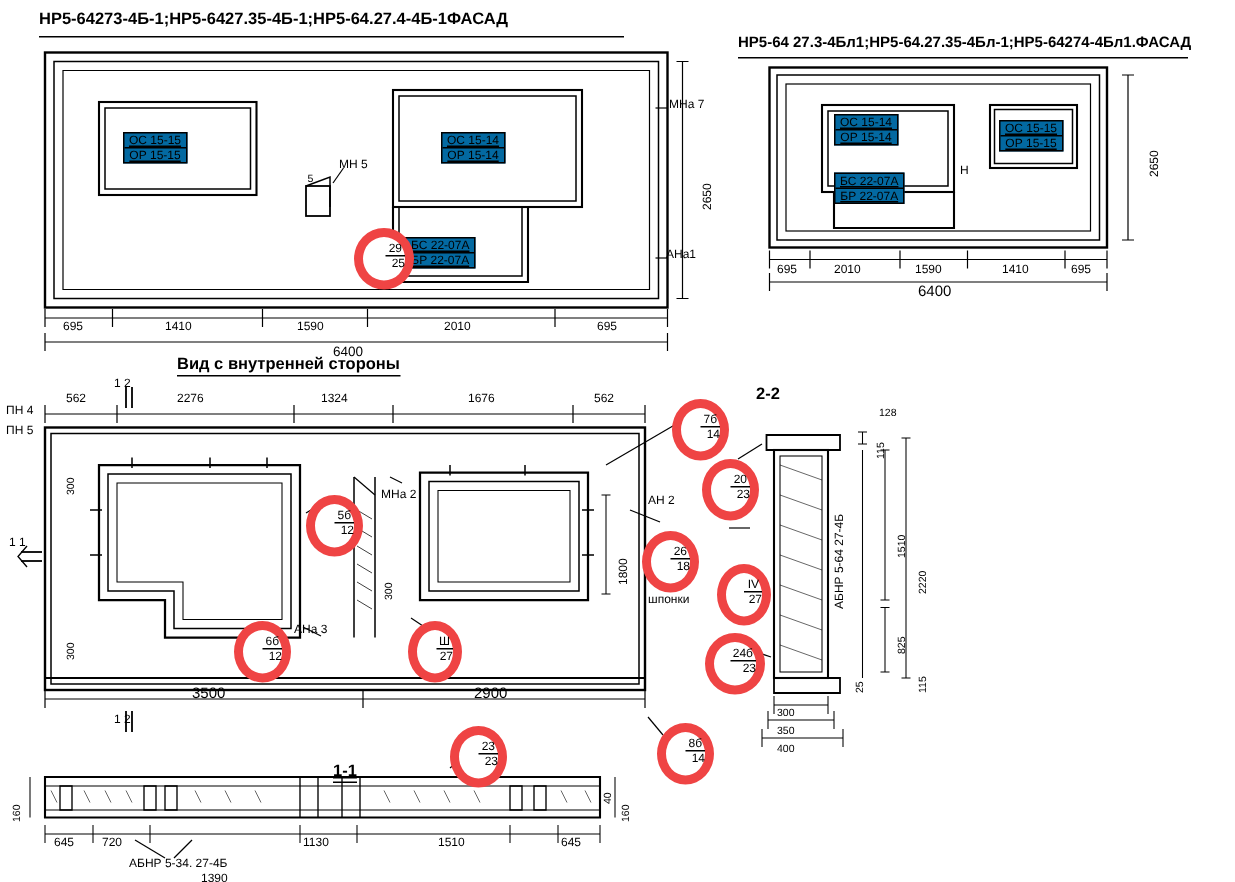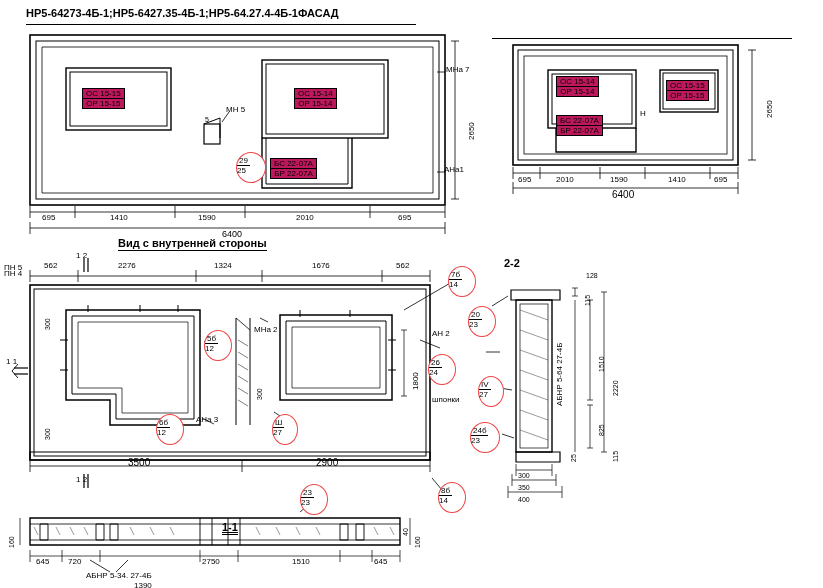--- a/index.html
+++ b/index.html
@@ -8,25 +8,25 @@
   .sheet{position:absolute;left:0;top:0;width:823px;height:476px;}
   svg{position:absolute;left:0;top:0;}
   .t{position:absolute;font-size:9px;line-height:1;white-space:nowrap;}
   .tb{font-weight:bold;}
   .t10{font-size:10px;}
   .t11{font-size:11px;}
   .t8{font-size:8px;}
   .t7{font-size:7px;}
   .rot{transform-origin:0 0;transform:rotate(-90deg);}
   .ul{border-bottom:1px solid #000;padding-bottom:1px;}
-  .lbl2{position:absolute;text-align:center;font-size:8px;line-height:9px;border:1px solid #000;background:#be185d;}
+  .lbl2{position:absolute;text-align:center;font-size:8px;line-height:9px;border:1px solid #000;background:#0369a1;text-decoration:underline;}
   .lbl2 .a{border-bottom:1px solid #000;padding:0 3px;}
   .lbl2 .b{padding:0 3px;}
-  .ellipse{position:absolute;border:1px solid #ef4444;border-radius:50%;background:#fff;
-           text-align:left;font-size:8px;line-height:9px;}
+  .ellipse{position:absolute;border:6px solid #ef4444;border-radius:50%;background:#fff;
+           text-align:right;font-size:8px;line-height:9px;}
   .ellipse .a{border-bottom:1px solid #000;display:inline-block;padding:0 2px;}
 </style>
 </head>
 <body>
 
 <div class="sheet">
 
 <svg width="823" height="588" viewBox="0 0 823 588">
   <g stroke="#000" fill="none" stroke-width="1">
 
@@ -208,20 +208,21 @@
 </div>
 
 <div class="t t8" style="left:42px;top:214px;">695</div>
 <div class="t t8" style="left:110px;top:214px;">1410</div>
 <div class="t t8" style="left:198px;top:214px;">1590</div>
 <div class="t t8" style="left:296px;top:214px;">2010</div>
 <div class="t t8" style="left:398px;top:214px;">695</div>
 <div class="t t9" style="left:222px;top:230px;font-size:9px;">6400</div>
 <div class="t t8 rot" style="left:468px;top:140px;">2650</div>
 
+<div class="t t10 tb" style="left:492px;top:24px;">НР5-64 27.3-4Бл1;НР5-64.27.35-4Бл-1;НР5-64274-4Бл1.ФАСАД</div>
 <div class="t" style="left:492px;top:38px;width:300px;border-bottom:1.2px solid #000;height:0;"></div>
 
 <div class="lbl2" style="left:556px;top:76px;">
   <div class="a">ОС 15-14</div>
   <div class="b">ОР 15-14</div>
 </div>
 <div class="lbl2" style="left:666px;top:80px;">
   <div class="a">ОС 15-15</div>
   <div class="b">ОР 15-15</div>
 </div>
@@ -241,21 +242,21 @@
 
 <div class="t t11 tb ul" style="left:118px;top:238px;">Вид с внутренней стороны</div>
 
 <div class="t t8" style="left:44px;top:262px;">562</div>
 <div class="t t8" style="left:118px;top:262px;">2276</div>
 <div class="t t8" style="left:214px;top:262px;text-align:right;">1324</div>
 <div class="t t8" style="left:312px;top:262px;">1676</div>
 <div class="t t8" style="left:396px;top:262px;">562</div>
 
 <div class="t t8" style="left:4px;top:270px;">ПН 4</div>
-<div class="t t8" style="left:4px;top:264px;">ПН 5</div>
+<div class="t t8" style="left:4px;top:283px;">ПН 5</div>
 <div class="t t8" style="left:76px;top:252px;">1 2</div>
 <div class="t t8" style="left:76px;top:476px;">1 2</div>
 <div class="t t8" style="left:6px;top:358px;">1 1</div>
 
 <div class="t t7 rot" style="left:44px;top:330px;">300</div>
 <div class="t t7 rot" style="left:44px;top:440px;">300</div>
 <div class="t t7 rot" style="left:256px;top:400px;">300</div>
 <div class="t t8 rot" style="left:412px;top:390px;">1800</div>
 
 <div class="t t8" style="left:254px;top:326px;">МНа 2</div>
@@ -265,21 +266,21 @@
 <div class="ellipse" style="left:448px;top:266px;width:26px;height:26px;padding-top:3px;">
   <span class="a">7б</span><br>
   <span>14</span>
 </div>
 <div class="ellipse" style="left:204px;top:330px;width:26px;height:26px;padding-top:3px;">
   <span class="a">5б</span><br>
   <span>12</span>
 </div>
 <div class="ellipse" style="left:428px;top:354px;width:26px;height:26px;padding-top:3px;">
   <span class="a">26</span><br>
-  <span>24</span>
+  <span>18</span>
 </div>
 <div class="ellipse" style="left:156px;top:414px;width:26px;height:26px;padding-top:3px;">
   <span class="a">6б</span><br>
   <span>12</span>
 </div>
 <div class="ellipse" style="left:272px;top:414px;width:24px;height:26px;padding-top:3px;">
   <span class="a">Ш</span><br>
   <span>27</span>
 </div>
 <div class="ellipse" style="left:438px;top:482px;width:26px;height:26px;padding-top:3px;">
@@ -312,32 +313,32 @@
 <div class="ellipse" style="left:478px;top:376px;width:24px;height:26px;padding-top:3px;">
   <span class="a">IV</span><br>
   <span>27</span>
 </div>
 <div class="ellipse" style="left:470px;top:422px;width:28px;height:26px;padding-top:3px;">
   <span class="a">24б</span><br>
   <span>23</span>
 </div>
 <div class="t t8" style="left:432px;top:396px;">шпонки</div>
 
-<div class="t t11 tb ul" style="left:222px;top:522px;text-decoration:underline;">1-1</div>
+<div class="t t11 tb ul" style="left:222px;top:509px;text-decoration:underline;">1-1</div>
 <div class="ellipse" style="left:300px;top:484px;width:26px;height:26px;padding-top:3px;">
   <span class="a">23</span><br>
   <span>23</span>
 </div>
 
 <div class="t t7 rot" style="left:8px;top:548px;">160</div>
 <div class="t t7 rot" style="left:414px;top:548px;">160</div>
 <div class="t t7 rot" style="left:402px;top:536px;">40</div>
 
 <div class="t t8" style="left:36px;top:558px;">645</div>
 <div class="t t8" style="left:68px;top:558px;">720</div>
 <div class="t t8" style="left:134px;top:582px;">1390</div>
-<div class="t t8" style="left:202px;top:558px;">2750</div>
+<div class="t t8" style="left:202px;top:558px;">1130</div>
 <div class="t t8" style="left:292px;top:558px;">1510</div>
 <div class="t t8" style="left:374px;top:558px;">645</div>
 
 <div class="t t8" style="left:86px;top:572px;">АБНР 5-34. 27-4Б</div>
 
 </div>
 
 </body></html>

